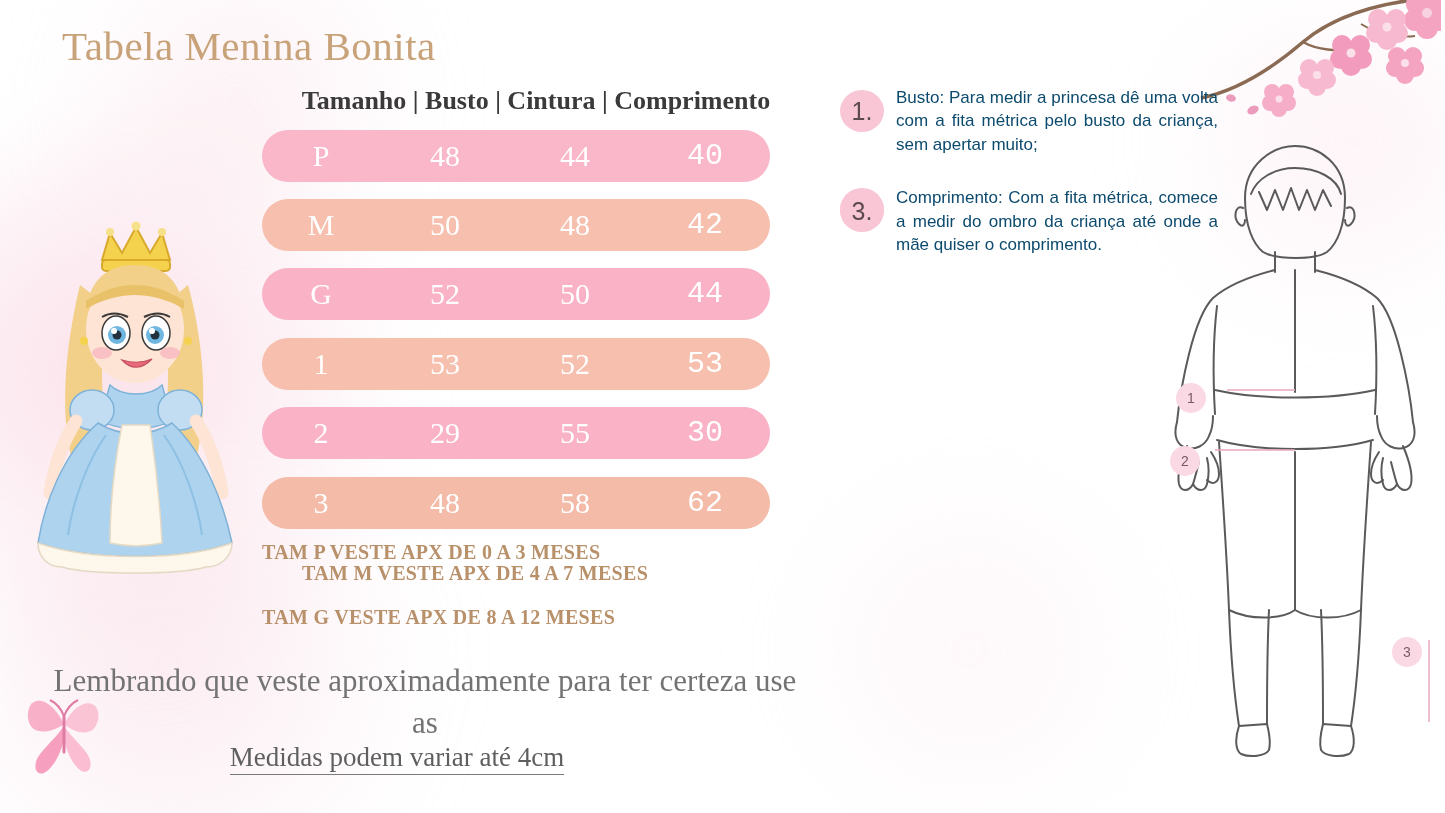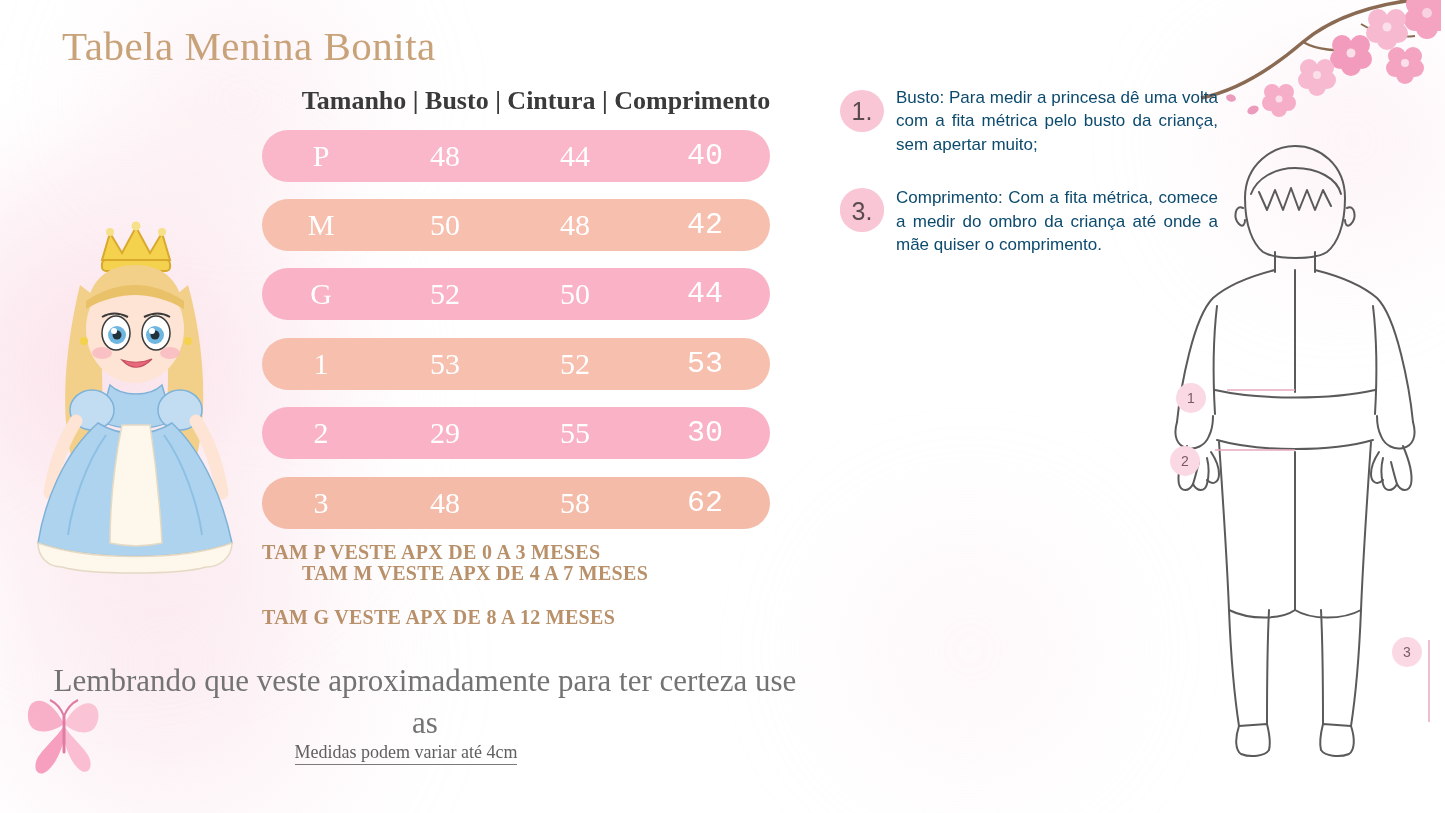--- a/index.html
+++ b/index.html
@@ -118,25 +118,25 @@
     text-align: center;
     font-family: "Liberation Serif", serif;
     font-size: 31px;
     color: #737373;
     line-height: 1.35;
   }
   #disclaimer .line2 { display: block; }
 
   #variation-note {
     position: absolute;
-    left: 36px; top: 742px;
+    left: 27px; top: 742px;
     width: 740px;
     text-align: center;
     font-family: "Liberation Serif", serif;
-    font-size: 18px;
+    font-size: 27px;
     color: #5f5f5f;
   }
   #variation-note span {
     border-bottom: 1px solid #7a7a7a;
     padding-bottom: 2px;
   }
 
   
   #princess {
     position: absolute;

